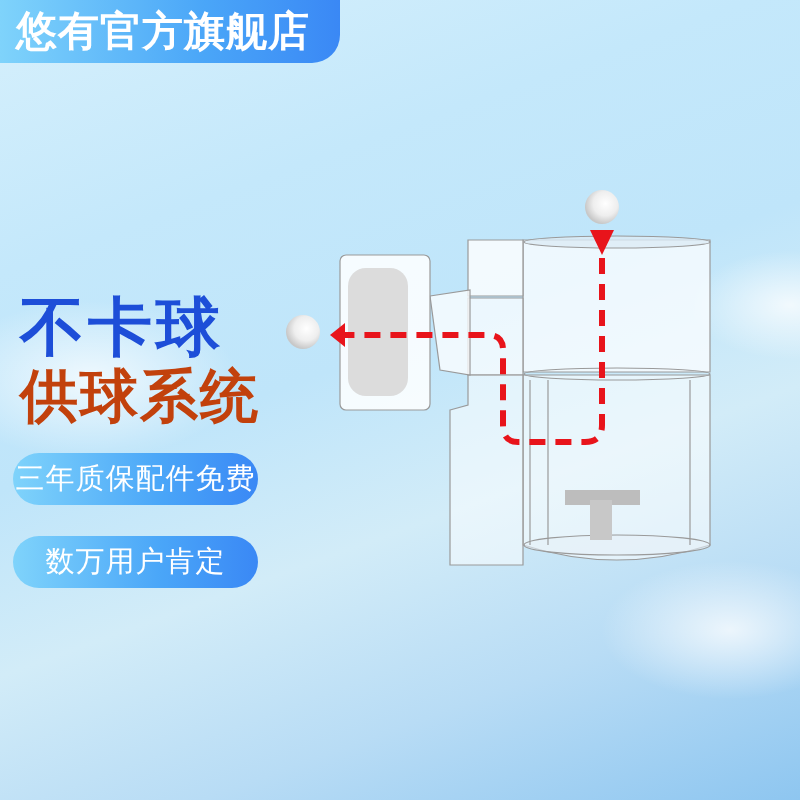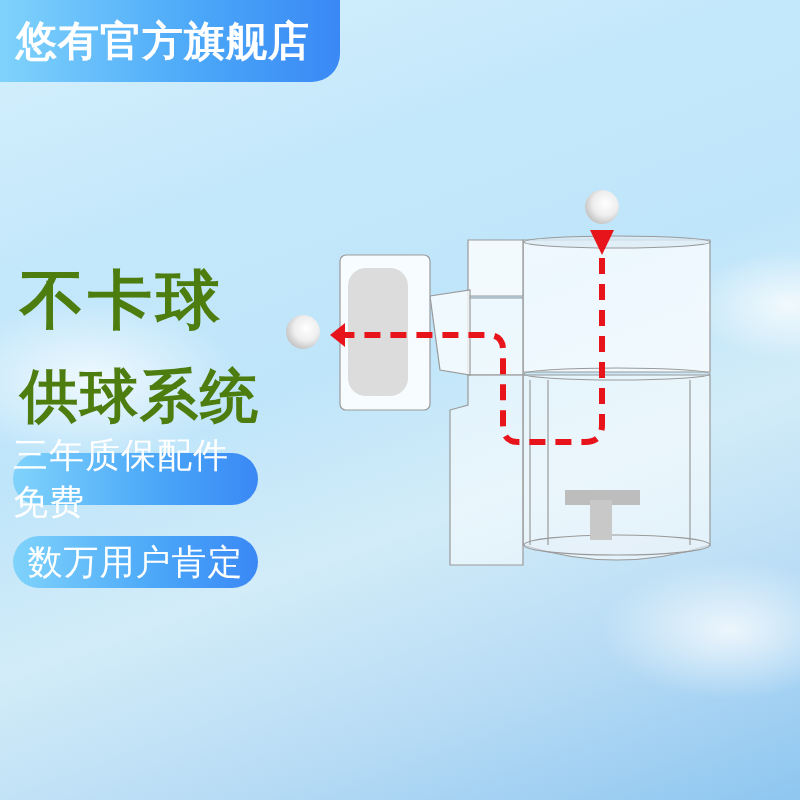--- a/index.html
+++ b/index.html
@@ -1,28 +1,28 @@
 <!DOCTYPE html>
 <html><head>
 <meta charset="utf-8">
 <style>
   html,body{margin:0;padding:0;}
   body{width:800px;height:800px;overflow:hidden;position:relative;
     font-family:"DejaVu Sans","Liberation Sans",sans-serif;
     background:linear-gradient(160deg,#d6f0fc 0%,#c4e8fb 25%,#bfe5fa 45%,#d2ecf8 62%,#b8dcf5 80%,#8ec6f0 100%);}
   .cloud{position:absolute;border-radius:50%;background:radial-gradient(ellipse at center,rgba(255,255,255,0.75) 0%,rgba(255,255,255,0) 70%);}
-  .brand{position:absolute;left:0;top:0;width:340px;height:82px;border-radius:0 0 28px 0;
+  .brand{position:absolute;left:0;top:0;width:340px;height:63px;border-radius:0 0 28px 0;
     background:linear-gradient(90deg,#7fd3fb 0%,#4aa6f8 60%,#3a88f5 100%);
     display:flex;align-items:center;padding-left:16px;box-sizing:border-box;}
   .brand span{color:#fff;font-size:41px;font-weight:bold;letter-spacing:1px;}
-  .h1{position:absolute;left:20px;top:257px;color:#4d7c0f;font-size:64px;font-weight:bold;letter-spacing:4px;}
-  .h2{position:absolute;left:20px;top:358px;color:#4d7c0f;font-size:58px;font-weight:bold;letter-spacing:2px;}
+  .h1{position:absolute;left:20px;top:284px;color:#1d4ed8;font-size:64px;font-weight:bold;letter-spacing:4px;}
+  .h2{position:absolute;left:20px;top:358px;color:#c2410c;font-size:58px;font-weight:bold;letter-spacing:2px;}
   .pill{position:absolute;left:13px;width:245px;height:52px;border-radius:26px;
     background:linear-gradient(90deg,#7fd3fb 0%,#4aa6f8 60%,#3a88f5 100%);
-    display:flex;align-items:center;justify-content:center;color:#fff;font-size:35px;letter-spacing:1px;}
+    display:flex;align-items:center;justify-content:center;color:#fff;font-size:29px;letter-spacing:1px;}
   .product{position:absolute;left:0;top:0;width:800px;height:800px;}
 </style>
 </head>
 <body>
 
 <div class="cloud" style="left:-60px;top:300px;width:300px;height:160px;"></div>
 <div class="cloud" style="left:690px;top:250px;width:200px;height:110px;"></div>
 <div class="cloud" style="left:600px;top:560px;width:260px;height:140px;"></div>
 
 <div class="brand">

